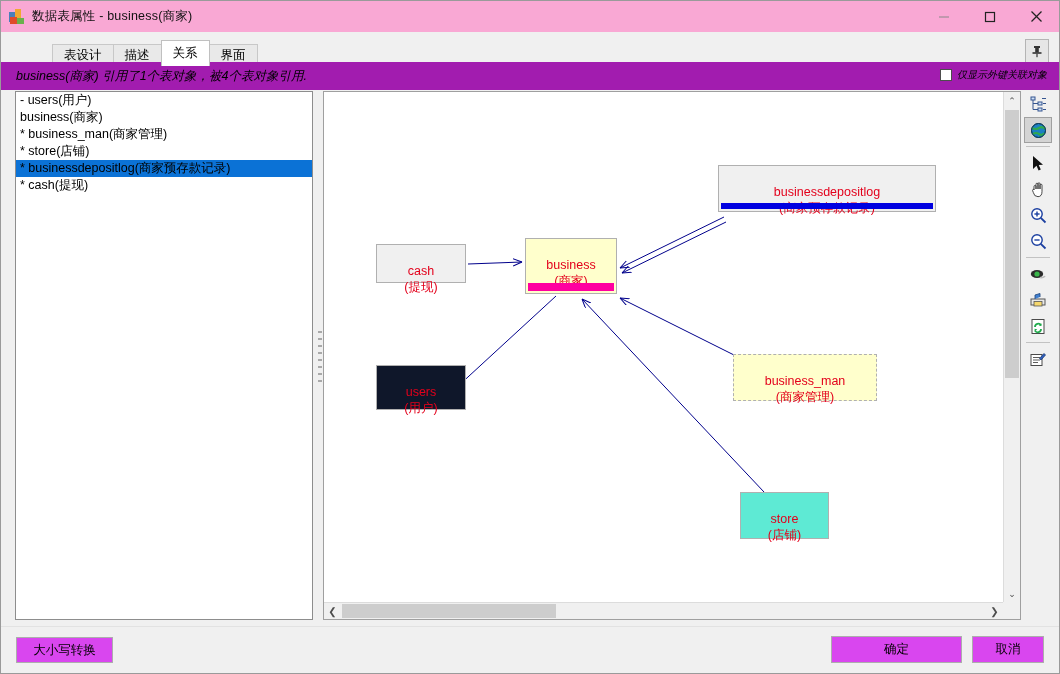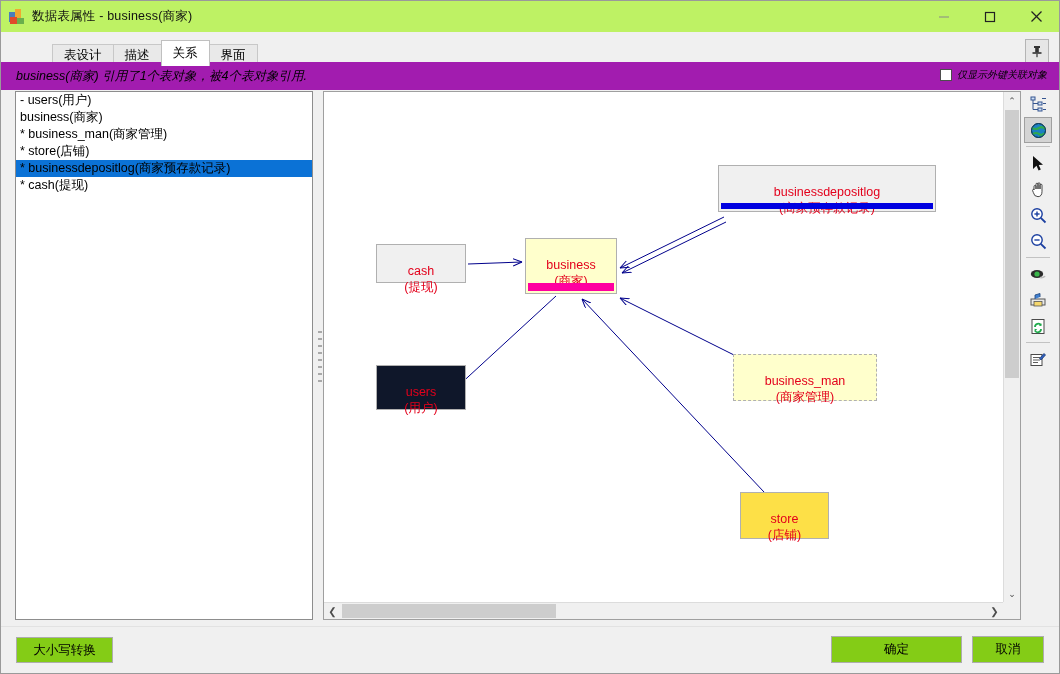--- a/index.html
+++ b/index.html
@@ -5,21 +5,21 @@
   html,body{margin:0;padding:0;}
   body{
     width:1060px;height:674px;overflow:hidden;
     font-family:"Liberation Sans","DejaVu Sans",sans-serif;
     font-size:12px;color:#000;background:#f0f0f0;
   }
   #app{position:relative;width:1060px;height:674px;background:#f0f0f0;
        border:1px solid #9a9a9a;box-sizing:border-box;}
 
   
-  .titlebar{position:absolute;left:0;top:0;width:100%;height:31px;background:#bef264;
+  .titlebar{position:absolute;left:0;top:0;width:100%;height:31px;background:#f9a8d4;
             display:flex;align-items:center;box-sizing:border-box;}
   .app-icon{width:16px;height:16px;margin-left:8px;margin-right:7px;position:relative;flex:none;}
   .app-icon i{position:absolute;display:block;}
   .app-icon .a{left:0;top:3px;width:6px;height:10px;background:#4a7ebb;}
   .app-icon .b{left:6px;top:0px;width:6px;height:13px;background:#f0a830;}
   .app-icon .c{left:1px;top:8px;width:7px;height:7px;background:#e04b2a;}
   .app-icon .d{left:8px;top:9px;width:7px;height:6px;background:#6ab04c;}
   .title-text{font-size:12.5px;color:#111;letter-spacing:.2px;}
   .wbtns{position:absolute;right:0;top:0;height:31px;display:flex;}
   .wbtn{width:46px;height:31px;display:flex;align-items:center;justify-content:center;
@@ -83,21 +83,21 @@
 
   
   .rtool{position:absolute;left:1022px;top:90px;width:30px;height:529px;}
   .titem{width:28px;height:26px;margin:0 auto 0;display:flex;align-items:center;justify-content:center;}
   .titem.pressed{background:#d4d4d4;border:1px solid #a0a0a0;box-sizing:border-box;}
   .tsep{width:24px;height:1px;background:#c2c2c2;margin:3px auto;}
 
   
   .footer{position:absolute;left:0;bottom:0;width:100%;height:46px;background:#f0f0f0;
           border-top:1px solid #e2e2e2;}
-  .btn{position:absolute;background:#84cc16;border:1px solid #adadad;box-sizing:border-box;
+  .btn{position:absolute;background:#d946ef;border:1px solid #adadad;box-sizing:border-box;
        font-size:12.5px;color:#000;display:flex;align-items:center;justify-content:center;}
   .btn-case{left:15px;top:10px;width:97px;height:26px;}
   .btn-ok{right:97px;top:9px;width:131px;height:27px;}
   .btn-cancel{right:15px;top:9px;width:72px;height:27px;}
 </style>
 </head>
 <body>
 
 <div id="app">
 
@@ -210,21 +210,21 @@
       <div class="node" style="left:52px;top:273px;width:90px;height:45px;background:#0f172a;border:1px solid #b0b0b0;">
         <span>users</span>
         <span class="ln2">(用户)</span>
       </div>
 
       <div class="node" style="left:409px;top:262px;width:144px;height:47px;background:#ffffcc;border:1px dashed #b0b0b0;">
         <span>business_man</span>
         <span class="ln2">(商家管理)</span>
       </div>
 
-      <div class="node" style="left:416px;top:400px;width:89px;height:47px;background:#fde047;border:1px solid #b0b0b0;">
+      <div class="node" style="left:416px;top:400px;width:89px;height:47px;background:#5eead4;border:1px solid #b0b0b0;">
         <span>store</span>
         <span class="ln2">(店铺)</span>
       </div>
     </div>
 
     <div class="vsb">
       <div class="arw">⌃</div>
       <div class="thumb"></div>
       <div class="arw bot">⌄</div>
     </div>

